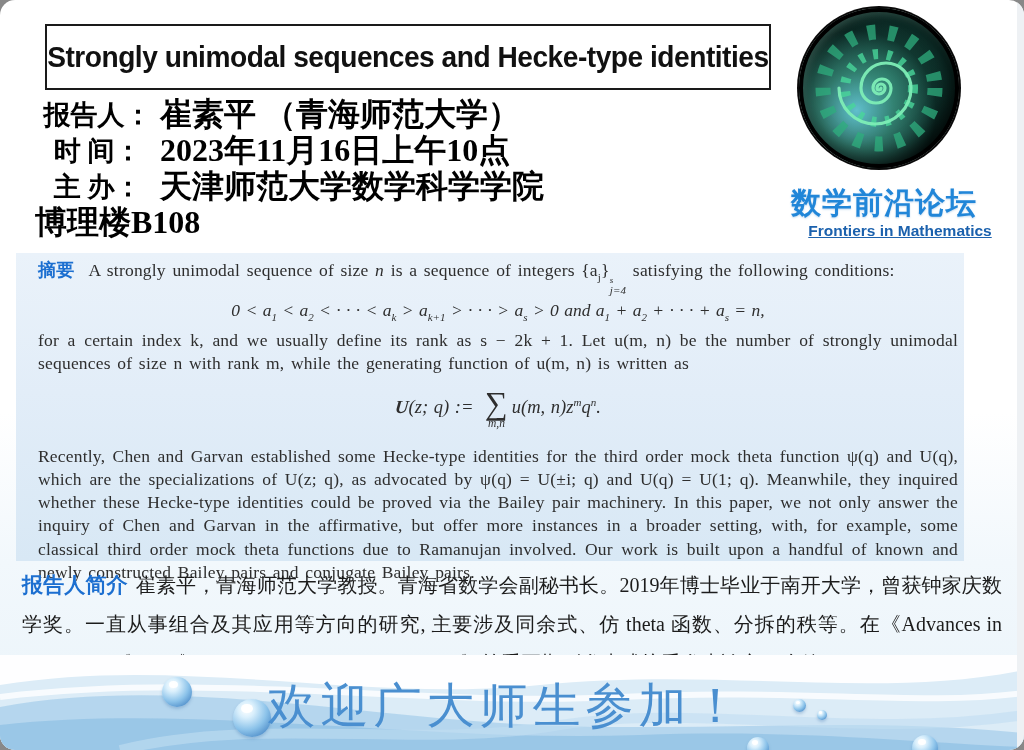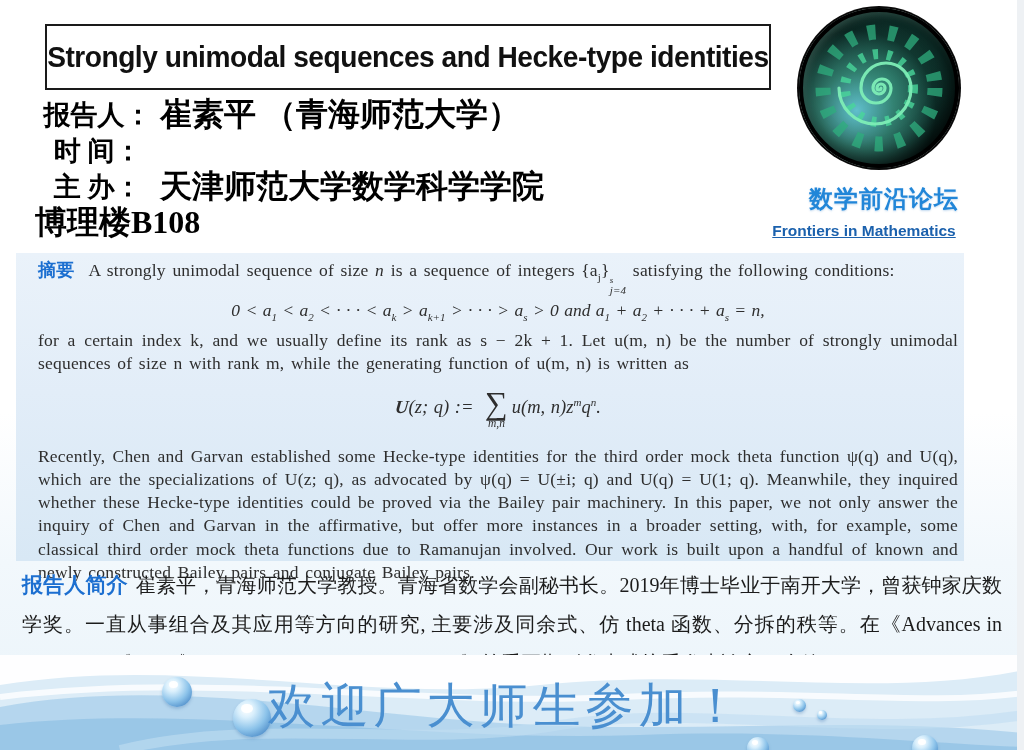--- a/index.html
+++ b/index.html
@@ -1,20 +1,21 @@
 <!DOCTYPE html>
 <html><head>
 <meta charset="utf-8">
 <style>
   html,body{margin:0;padding:0;background:#888;}
   .slide{
     position:relative;width:1024px;height:750px;margin:0 auto;
     background:linear-gradient(180deg,#ffffff 0%,#ffffff 55%,#f2f8fc 75%,#e9f3fa 100%);
     overflow:hidden;
     font-family:"Liberation Serif","DejaVu Serif",serif;
+    border-radius:15px;
   }
   
   .title-box{
     position:absolute;left:45px;top:24px;width:722px;height:62px;
     background:#fff;border:2px solid #1a1a1a;
     display:flex;align-items:center;justify-content:center;
   }
   .title-box span{
     font-family:"Liberation Sans","DejaVu Sans",sans-serif;
     font-weight:bold;font-size:29px;color:#111;letter-spacing:-.5px;
@@ -25,27 +26,27 @@
     position:absolute;left:799px;top:8px;width:160px;height:160px;border-radius:50%;
     background:
       radial-gradient(circle at 36% 64%, rgba(110,216,232,.85) 0%, rgba(70,170,150,.6) 26%, rgba(10,40,36,.2) 55%, rgba(0,0,0,0) 70%),
       radial-gradient(circle at 55% 45%, #1d5a4c 0%, #0c2a25 45%, #000 78%);
     box-shadow:inset -6px -10px 18px rgba(0,0,0,.55), inset 4px 6px 10px rgba(180,255,230,.25), 0 0 0 2px #0a0a0a;
   }
   .logo svg{position:absolute;left:0;top:0;}
   
   .forum-cn{
     position:absolute;left:760px;top:183px;width:248px;text-align:center;
-    color:#2186d8;font-size:24px;font-weight:bold;letter-spacing:1px;
+    color:#2186d8;font-size:30px;font-weight:bold;letter-spacing:1px;
     font-family:"Liberation Sans","DejaVu Sans",sans-serif;
     text-shadow:0 1px 2px rgba(120,170,220,.45);
     white-space:nowrap;
   }
   .forum-en{
-    position:absolute;left:740px;top:222px;width:248px;text-align:center;
+    position:absolute;left:776px;top:222px;width:248px;text-align:center;
     color:#1b61ad;font-size:15.5px;font-weight:bold;text-decoration:underline;
     font-family:"Liberation Sans","DejaVu Sans",sans-serif;white-space:nowrap;
   }
   
   .info{position:absolute;left:35px;top:97px;width:700px;}
   .info-row{display:flex;height:36px;align-items:center;}
   .info-label{width:125px;font-size:27px;font-weight:bold;color:#000;white-space:nowrap;text-align:center;}
   .info-value{font-size:32px;font-weight:bold;color:#000;white-space:nowrap;}
   
   .abstract-block{
@@ -113,20 +114,21 @@
   <div class="forum-cn">数学前沿论坛</div>
   <div class="forum-en">Frontiers in Mathematics</div>
 
   <div class="info">
     <div class="info-row">
       <span class="info-label">报告人：</span>
       <span class="info-value">崔素平 （青海师范大学）</span>
     </div>
     <div class="info-row">
       <span class="info-label">时 间：</span>
+      <span class="info-value">2023年11月16日上午10点</span>
     </div>
     <div class="info-row">
       <span class="info-label">主 办：</span>
       <span class="info-value">天津师范大学数学科学学院</span>
     </div>
     <div class="info-row">
       <span class="info-value">博理楼B108</span>
     </div>
   </div>
 

